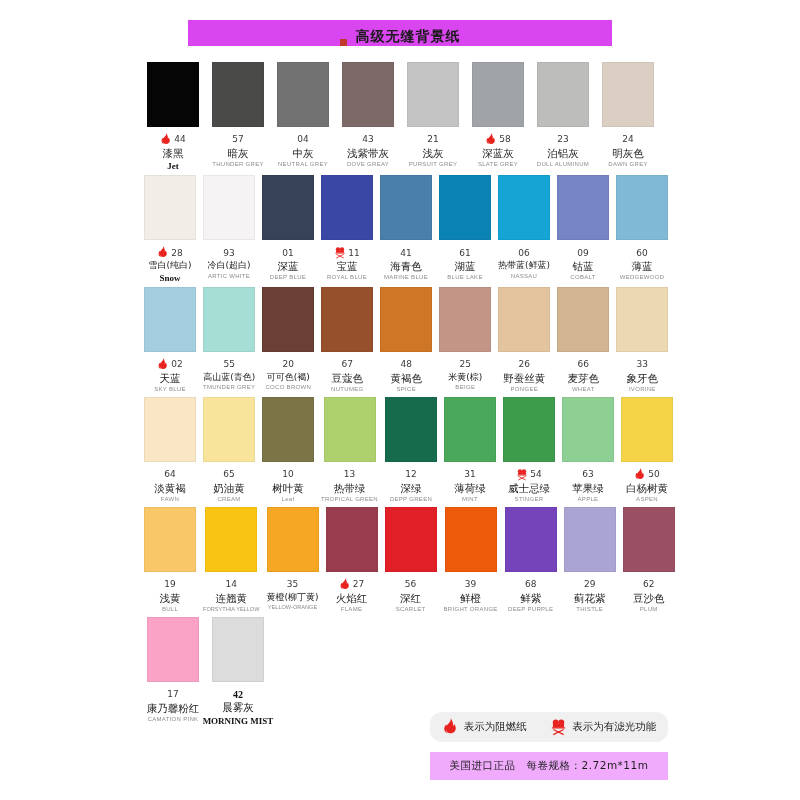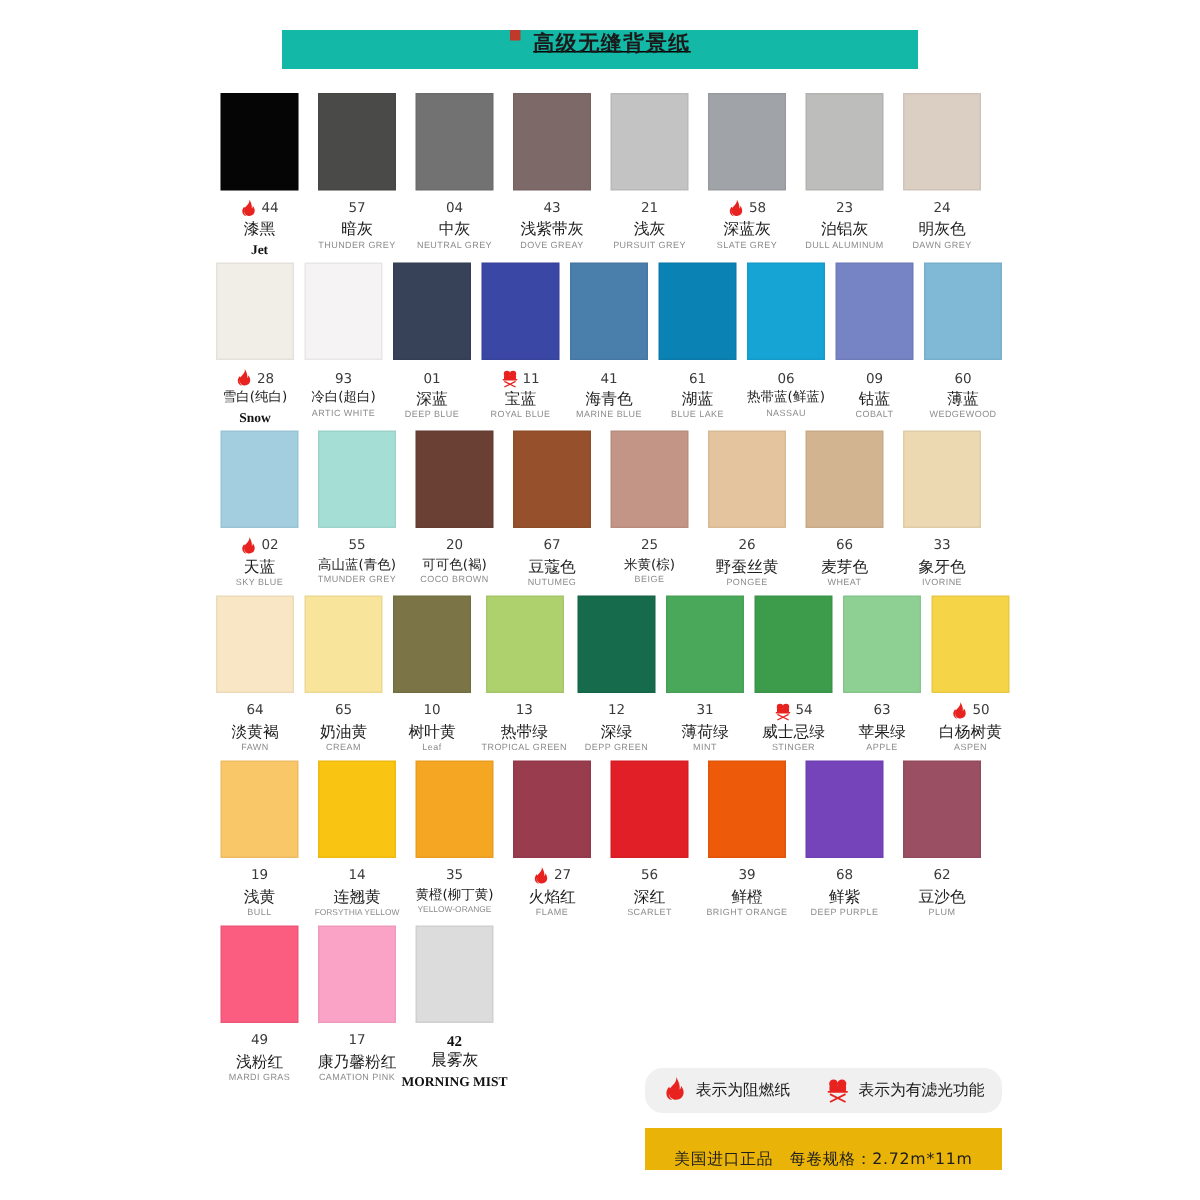--- a/index.html
+++ b/index.html
@@ -7,22 +7,22 @@
     width:800px;height:800px;background:#ffffff;
     font-family:"Liberation Sans","DejaVu Sans",sans-serif;
     -webkit-font-smoothing:antialiased;
     overflow:hidden;
   }
   #page{position:relative;width:800px;height:800px;}
 
   
   .header-bar{
     position:absolute;left:188px;top:20px;width:424px;height:26px;
-    background:#14b8a6;
-    display:flex;align-items:flex-start;justify-content:center;text-decoration:underline;
+    background:#d946ef;
+    display:flex;align-items:flex-end;justify-content:center;
   }
   .header-sq{
     width:7px;height:7px;background:#c0392b;margin-right:9px;flex:0 0 auto;
   }
   .header-title{
     font-size:14px;color:#1a1a1a;font-weight:bold;letter-spacing:1px;
     font-family:"DejaVu Sans","Liberation Sans",sans-serif;
   }
 
   
@@ -95,22 +95,22 @@
     display:flex;align-items:center;justify-content:space-around;border-radius:12px;
   }
   .legend-item{display:flex;align-items:center;}
   .legend-item .licon{width:17px;height:18px;margin-right:5px;}
   .legend-text{
     font-size:10.5px;color:#1d1d1d;
     font-family:"DejaVu Sans","Liberation Sans",sans-serif;
   }
   .spec{
     position:absolute;left:430px;top:752px;width:238px;height:28px;
-    background:#eab308;
-    display:flex;align-items:flex-end;justify-content:center;
+    background:#f0abfc;
+    display:flex;align-items:center;justify-content:center;
   }
   .spec-text{
     font-size:10.5px;color:#1d1d1d;letter-spacing:0.5px;
     font-family:"DejaVu Sans","Liberation Sans",sans-serif;
   }
 </style>
 </head>
 <body>
 
 <div id="page">
@@ -364,20 +364,30 @@
           <div class="swatch" style="background: rgb(150, 81, 44);"></div>
           <div class="meta">
             <div class="num-line">
               <span class="num">67</span>
             </div>
             <div class="cn">豆蔻色</div>
             <div class="en">NUTUMEG</div>
           </div>
         </div>
         <div class="cell">
+          <div class="swatch" style="background: rgb(206, 117, 38);"></div>
+          <div class="meta">
+            <div class="num-line">
+              <span class="num">48</span>
+            </div>
+            <div class="cn">黄褐色</div>
+            <div class="en">SPICE</div>
+          </div>
+        </div>
+        <div class="cell">
           <div class="swatch" style="background: rgb(194, 149, 134);"></div>
           <div class="meta">
             <div class="num-line">
               <span class="num">25</span>
             </div>
             <div class="cn tight">米黄(棕)</div>
             <div class="en">BEIGE</div>
           </div>
         </div>
         <div class="cell">
@@ -590,41 +600,41 @@
           <div class="swatch" style="background: rgb(117, 68, 187);"></div>
           <div class="meta">
             <div class="num-line">
               <span class="num">68</span>
             </div>
             <div class="cn">鲜紫</div>
             <div class="en">DEEP PURPLE</div>
           </div>
         </div>
         <div class="cell">
+          <div class="swatch" style="background: rgb(170, 164, 210);"></div>
+          <div class="meta">
+            <div class="num-line">
+              <span class="num">29</span>
+            </div>
+            <div class="cn">蓟花紫</div>
+            <div class="en">THISTLE</div>
+          </div>
+        </div>
+        <div class="cell">
           <div class="swatch" style="background: rgb(154, 79, 99);"></div>
           <div class="meta">
             <div class="num-line">
               <span class="num">62</span>
             </div>
             <div class="cn">豆沙色</div>
             <div class="en">PLUM</div>
           </div>
         </div>
       </div>
       <div class="row">
-        <div class="cell">
-          <div class="swatch" style="background: rgb(250, 93, 128);"></div>
-          <div class="meta">
-            <div class="num-line">
-              <span class="num">49</span>
-            </div>
-            <div class="cn">浅粉红</div>
-            <div class="en">MARDI GRAS</div>
-          </div>
-        </div>
         <div class="cell">
           <div class="swatch" style="background: rgb(251, 163, 199);"></div>
           <div class="meta">
             <div class="num-line">
               <span class="num">17</span>
             </div>
             <div class="cn">康乃馨粉红</div>
             <div class="en">CAMATION PINK</div>
           </div>
         </div>

